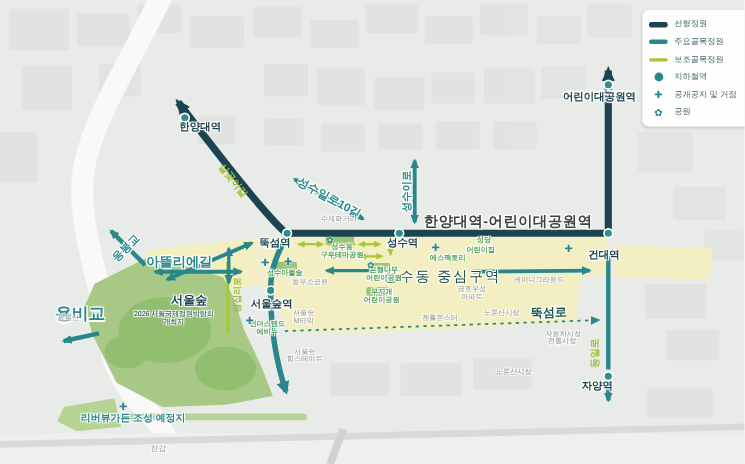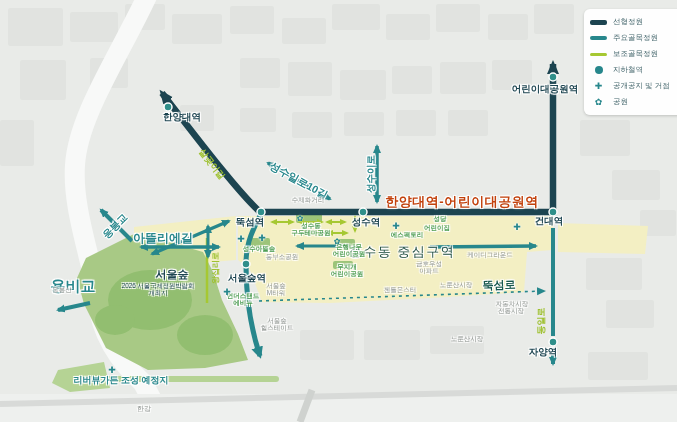--- a/index.html
+++ b/index.html
@@ -3,21 +3,21 @@
 <meta charset="utf-8">
 <style>
   html,body{margin:0;padding:0;background:#fff;}
   .map{position:relative;width:677px;height:422px;overflow:hidden;background:#e9ebe8;
        font-family:"Liberation Sans","DejaVu Sans",sans-serif;}
   .map svg{position:absolute;left:0;top:0;}
   .lbl{position:absolute;transform:translate(-50%,-50%);white-space:nowrap;line-height:1.15;text-align:center;
        text-shadow:-1px -1px 0 rgba(255,255,255,.92),1px -1px 0 rgba(255,255,255,.92),
                    -1px 1px 0 rgba(255,255,255,.92),1px 1px 0 rgba(255,255,255,.92),0 0 3px #fff;}
   .st{font-weight:bold;font-size:9.5px;color:#1c4450;}
-  .big{font-weight:bold;font-size:13px;color:#c2410c;letter-spacing:.5px;}
+  .big{font-weight:bold;font-size:13px;color:#404040;letter-spacing:.5px;}
   .zone{font-weight:normal;font-size:13px;color:#1a4a40;letter-spacing:1.5px;}
   .teal{color:#27878c;font-weight:bold;}
   .lime{color:#9fc131;font-weight:bold;text-shadow:none;}
   .dkgreen{color:#17584d;font-weight:bold;}
   .place{color:#4f9e55;font-size:6.5px;font-weight:bold;}
   .gray{color:#8b918d;font-size:6.5px;}
   .plus{position:absolute;transform:translate(-50%,-50%);color:#27878c;font-size:9px;font-weight:bold;
         text-shadow:0 0 2px #fff,0 0 2px #fff;}
   .flower{position:absolute;transform:translate(-50%,-50%);color:#27878c;font-size:8px;
         text-shadow:0 0 2px #fff;}
@@ -188,21 +188,21 @@
     </div>
     <div class="row">
       <span class="sw sw-glyph">✿</span>
       <span class="lab">공원</span>
     </div>
   </div>
 
   <div class="lbl st" style="left:166px;top:117px;margin-left:16px;">한양대역</div>
   <div class="lbl st" style="left:250px;top:222px;">뚝섬역</div>
   <div class="lbl st" style="left:366px;top:222px;">성수역</div>
-  <div class="lbl st" style="left:549px;top:221px;">건대역</div>
+  <div class="lbl st" style="left:549px;top:233px;">건대역</div>
   <div class="lbl st" style="left:545px;top:89px;">어린이대공원역</div>
   <div class="lbl st" style="left:247px;top:278px;">서울숲역</div>
   <div class="lbl st" style="left:543px;top:352px;text-align:center;">자양역</div>
 
   <div class="lbl big" style="left:462px;top:202px;">한양대역-어린이대공원역</div>
   <div class="lbl teal" style="left:163px;top:239px;font-size:12px;">아뜰리에길</div>
   <div class="lbl teal" style="left:299px;top:180px;font-size:10.5px;transform:translate(-50%,-50%) rotate(29deg);">성수일로10길</div>
   <div class="lbl teal" style="left:371px;top:174px;font-size:9.5px;transform:translate(-50%,-50%) rotate(-90deg);">성수이로</div>
   <div class="lbl dkgreen" style="left:499px;top:285px;font-size:11px;transform:translate(-50%,-50%) rotate(-2deg);">뚝섬로</div>
   <div class="lbl lime" style="left:541px;top:321px;font-size:9px;transform:translate(-50%,-50%) rotate(-90deg);">동일로</div>

